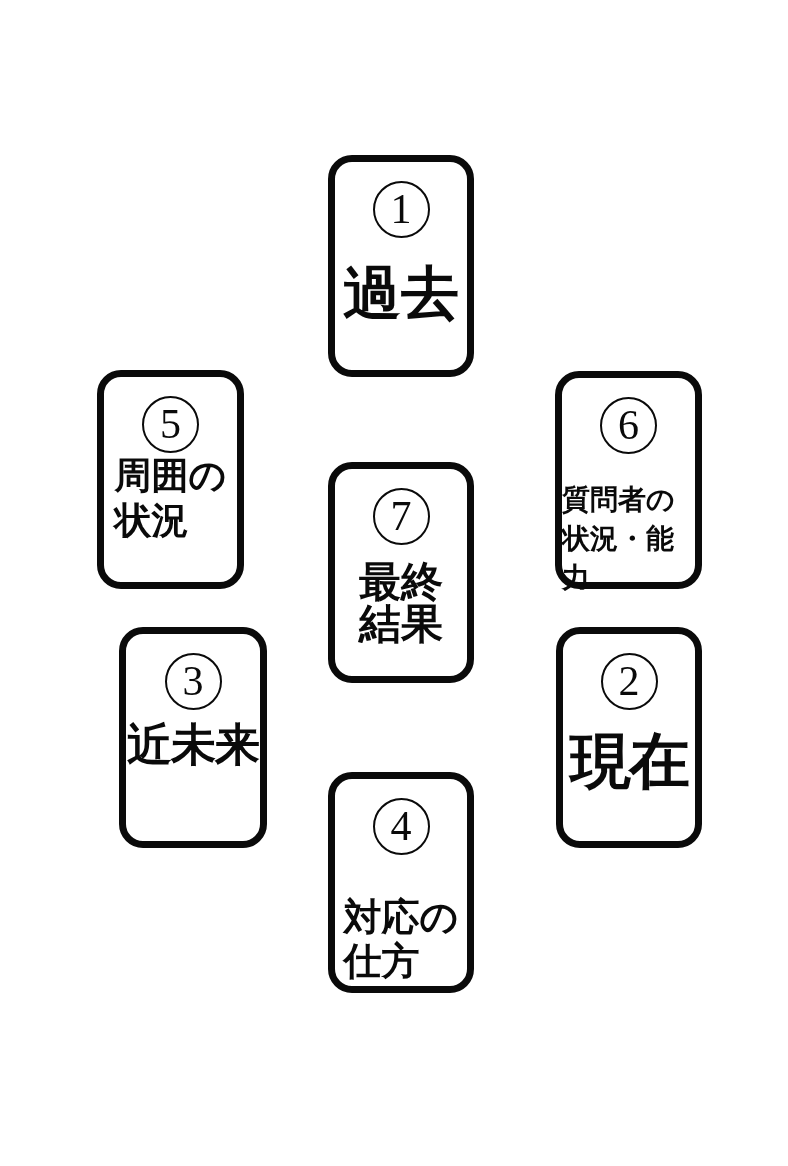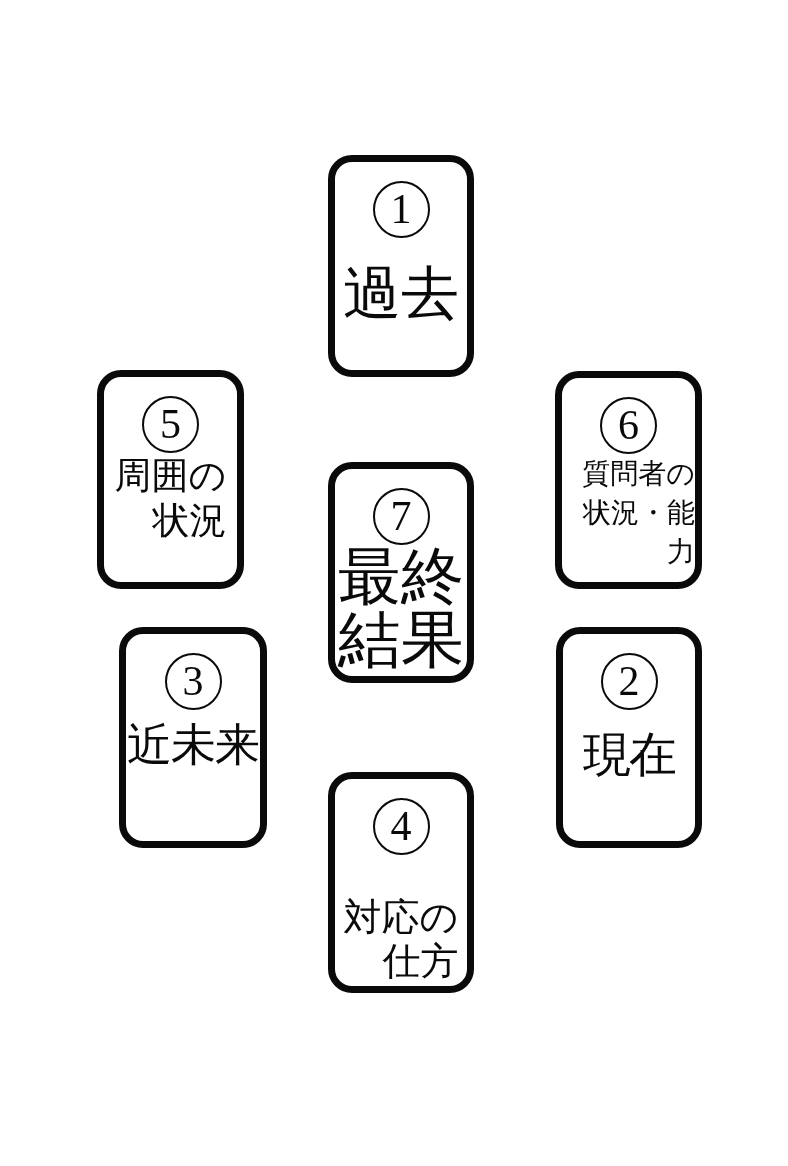--- a/index.html
+++ b/index.html
@@ -35,37 +35,37 @@
   }
   .badge span{
     font-family:"Liberation Serif","DejaVu Serif",serif;
     font-size:42px;
     line-height:1;
     color:#0a0a0a;
     transform:translateY(-1px);
   }
   .label{
     white-space:pre-line;
-    text-align:right;
+    text-align:left;
     color:#0a0a0a;
-    font-weight:400;
+    font-weight:700;
   }
   
   .card-1{left:328px;top:155px;width:146px;height:222px;}
   .card-1 .label{font-size:58px;line-height:1.0;margin-top:26px;}
   .card-5{left:97px;top:370px;width:147px;height:219px;}
   .card-5 .label{font-size:37px;line-height:1.22;}
   .card-6{left:555px;top:371px;width:147px;height:218px;}
-  .card-6 .label{font-size:28px;line-height:1.4;}
+  .card-6 .label{font-size:28px;line-height:1.4;margin-top:26px;}
   .card-7{left:328px;top:462px;width:146px;height:221px;}
-  .card-7 .label{font-size:63px;line-height:1.0;margin-top:0;}
+  .card-7 .label{font-size:42px;line-height:1.0;margin-top:16px;}
   .card-3{left:119px;top:627px;width:148px;height:221px;}
   .card-3 .label{font-size:45px;line-height:1.0;margin-top:12px;letter-spacing:-1px;}
   .card-2{left:556px;top:627px;width:146px;height:221px;}
-  .card-2 .label{font-size:48px;line-height:1.0;margin-top:20px;letter-spacing:-2px;}
+  .card-2 .label{font-size:61px;line-height:1.0;margin-top:20px;letter-spacing:-2px;}
   .card-4{left:328px;top:772px;width:146px;height:221px;}
   .card-4 .label{font-size:38px;line-height:1.16;margin-top:40px;}
 </style>
 </head>
 <body>
 
 <div class="canvas">
 
   <div class="card card-1">
     <div class="badge">

